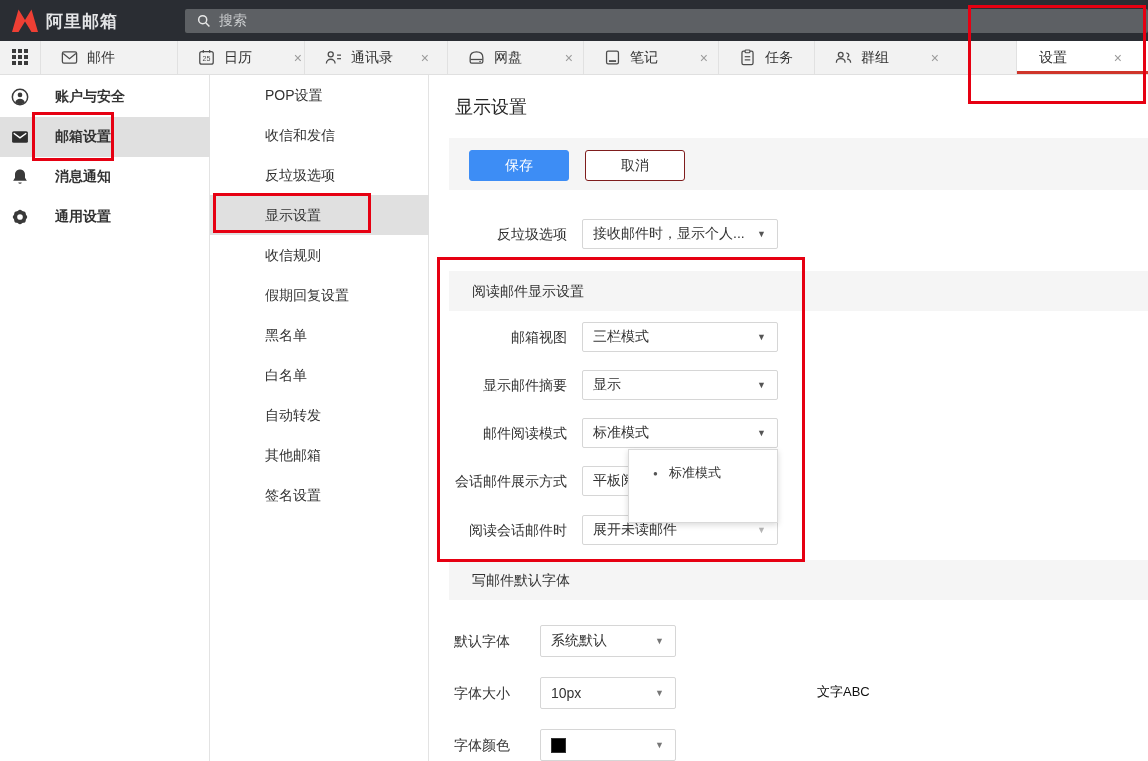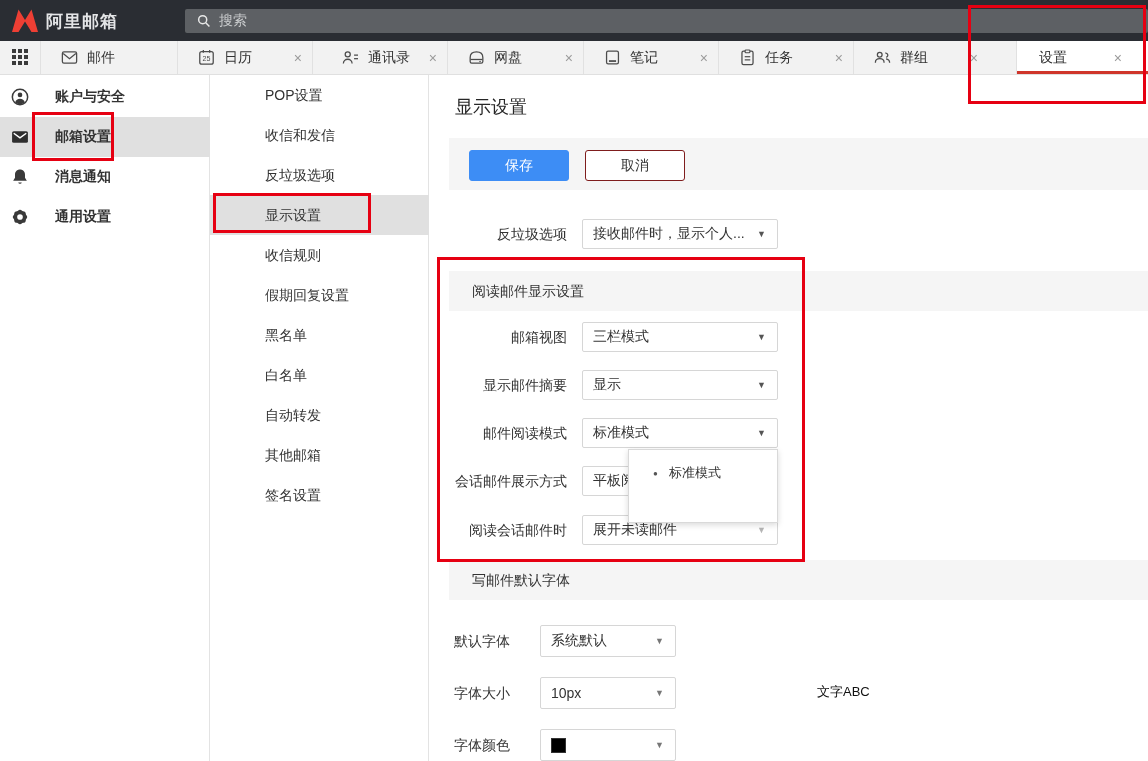--- a/index.html
+++ b/index.html
@@ -107,21 +107,21 @@
   <svg class="ticon" viewBox="0 0 24 24">
     <rect x="3.5" y="4.5" width="17" height="16" rx="2.5" fill="none" stroke="#4c4c4c" stroke-width="1.6"></rect>
     <line x1="8" y1="2.5" x2="8" y2="6" stroke="#4c4c4c" stroke-width="1.6"></line>
     <line x1="16" y1="2.5" x2="16" y2="6" stroke="#4c4c4c" stroke-width="1.6"></line>
     <text x="12" y="16.5" text-anchor="middle" font-size="9" fill="#4c4c4c">25</text>
   </svg>
   <span class="tlabel">日历</span>
   <span class="tclose">×</span>
 </div>
 
-<div class="abs tab" style="left:312px;width:135px;padding-left:9px;">
+<div class="abs tab" style="left:304px;width:135px;">
   <svg class="ticon" viewBox="0 0 24 24">
     <circle cx="8.5" cy="8" r="3.2" fill="none" stroke="#4c4c4c" stroke-width="1.6"></circle>
     <path d="M3,19.5c0-3.2 2.5-5.3 5.5-5.3s5.5,2.1 5.5,5.3" fill="none" stroke="#4c4c4c" stroke-width="1.6"></path>
     <line x1="16.5" y1="9" x2="21.5" y2="9" stroke="#4c4c4c" stroke-width="1.6"></line>
     <line x1="16.5" y1="13.5" x2="21.5" y2="13.5" stroke="#4c4c4c" stroke-width="1.6"></line>
   </svg>
   <span class="tlabel">通讯录</span>
   <span class="tclose">×</span>
 </div>
 
@@ -148,21 +148,21 @@
   <svg class="ticon" viewBox="0 0 24 24">
     <rect x="5" y="4" width="14" height="17" rx="2" fill="none" stroke="#4c4c4c" stroke-width="1.6"></rect>
     <rect x="9" y="2.5" width="6" height="3.5" rx="1" fill="#f2f2f2" stroke="#4c4c4c" stroke-width="1.4"></rect>
     <line x1="8.5" y1="11" x2="15.5" y2="11" stroke="#4c4c4c" stroke-width="1.5"></line>
     <line x1="8.5" y1="15" x2="15.5" y2="15" stroke="#4c4c4c" stroke-width="1.5"></line>
   </svg>
   <span class="tlabel">任务</span>
   <span class="tclose">×</span>
 </div>
 
-<div class="abs tab" style="left:853px;width:135px;">
+<div class="abs tab" style="left:814px;width:135px;">
   <svg class="ticon" viewBox="0 0 24 24">
     <circle cx="8.5" cy="8.5" r="3" fill="none" stroke="#4c4c4c" stroke-width="1.6"></circle>
     <path d="M3,18.5c0-3 2.4-5 5.5-5s5.5,2 5.5,5" fill="none" stroke="#4c4c4c" stroke-width="1.6"></path>
     <path d="M15.5,6.5a2.6,2.6 0 1 1 1,5.1" fill="none" stroke="#4c4c4c" stroke-width="1.6"></path>
     <path d="M16.5,13.6c2.6,0.4 4.5,2.3 4.5,4.9" fill="none" stroke="#4c4c4c" stroke-width="1.6"></path>
   </svg>
   <span class="tlabel">群组</span>
   <span class="tclose">×</span>
 </div>
 

